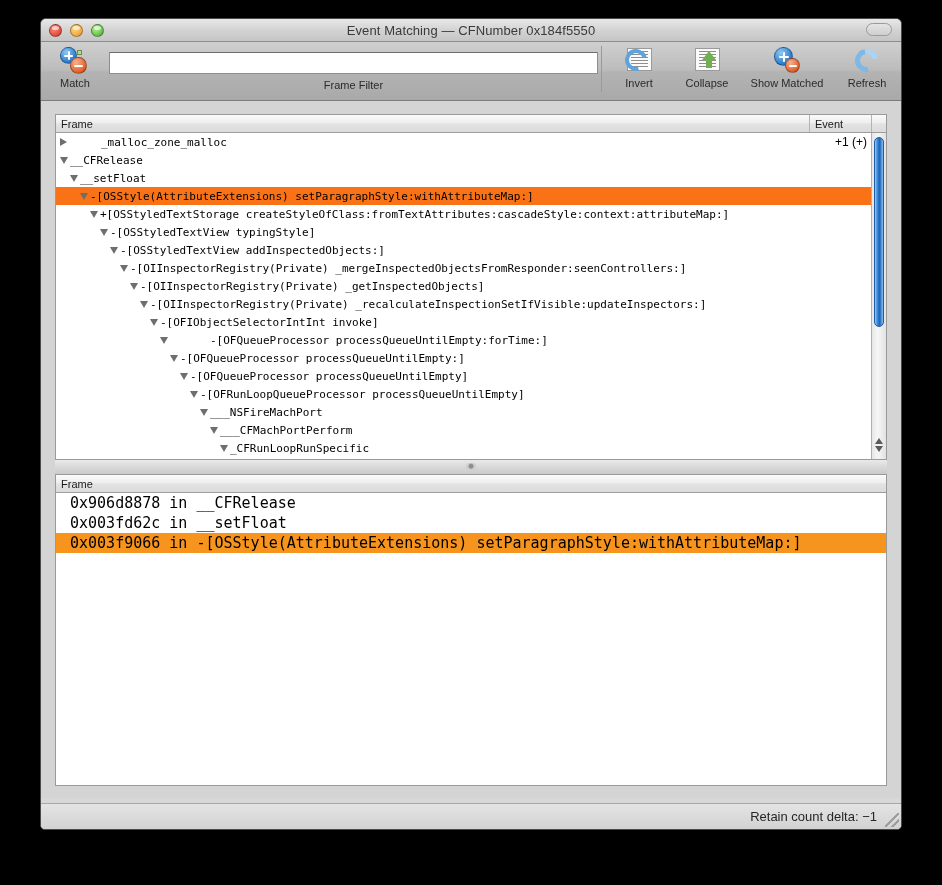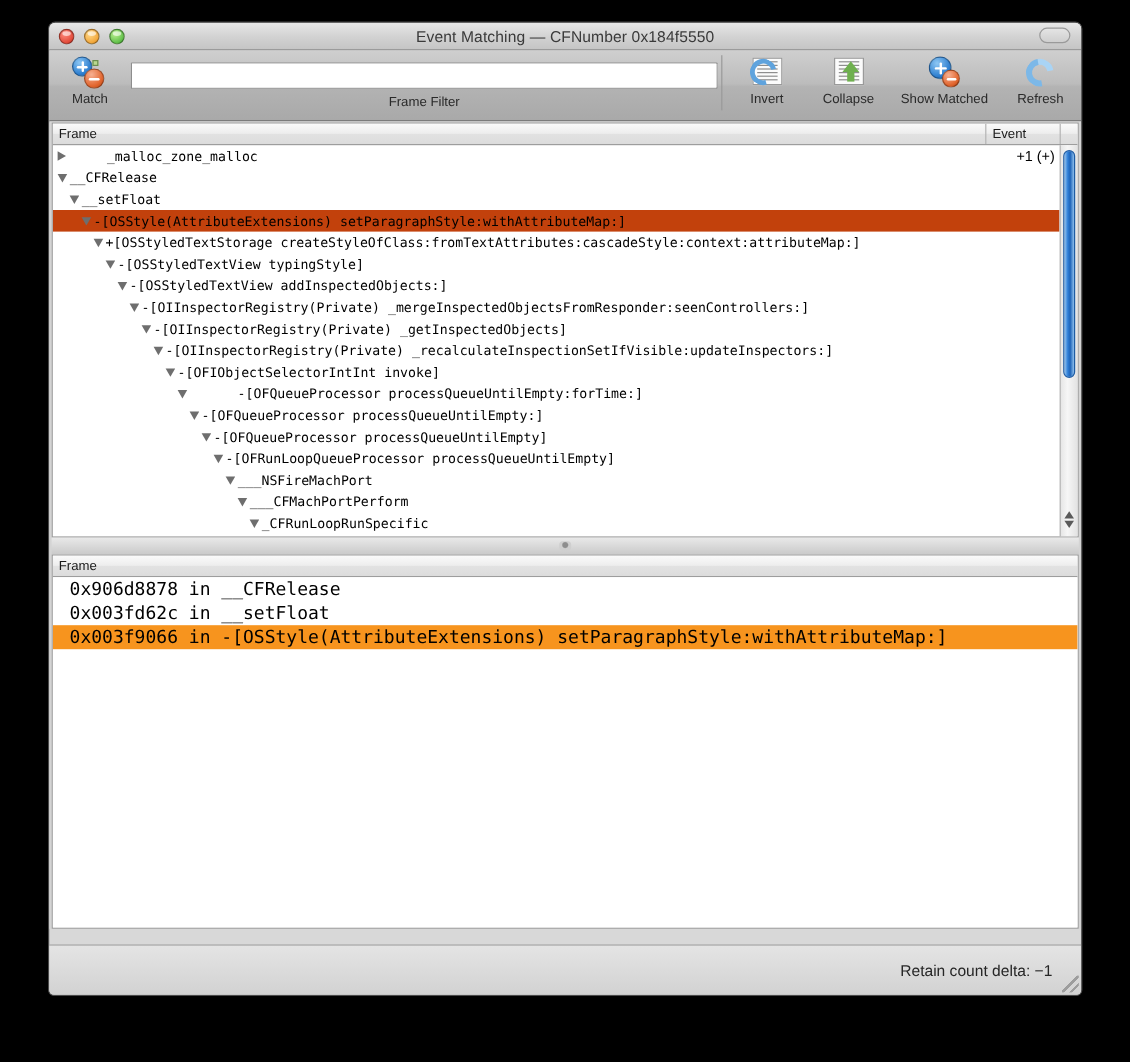--- a/index.html
+++ b/index.html
@@ -193,21 +193,21 @@
     margin-top: 5px;
   }
   .tb-sep {
     width: 1px; height: 46px;
     background: #9a9a9a;
     margin: 4px 3px 0 3px;
   }
   
   #content {
     background: #d4d4d4;
-    padding: 0;
+    padding: 12px;
   }
   .pane {
     margin: 0 2px;
     background: #fff;
     border: 1px solid #9a9a9a;
     box-sizing: border-box;
     position: relative;
     overflow: hidden;
   }
   #tree-pane { height: 346px; margin-top: 1px; }
@@ -237,21 +237,21 @@
   .row {
     height: 18px;
     display: flex;
     align-items: center;
     font-family: "DejaVu Sans Mono", monospace;
     font-size: 11px;
     color: #000;
     white-space: nowrap;
     position: relative;
   }
-  .row.selected { background: #c2410c; }
+  .row.selected { background: #f97316; }
   .disc {
     width: 0; height: 0;
     margin-right: 2px;
     flex: none;
   }
   .disc.closed {
     border-top: 4.5px solid transparent;
     border-bottom: 4.5px solid transparent;
     border-left: 7px solid #6e6e6e;
   }
@@ -334,21 +334,21 @@
     font-size: 15px;
     color: #000;
     padding-left: 14px;
     white-space: nowrap;
   }
   .lrow.sel { background: #f7941e; }
   
   #statusbar {
     position: absolute;
     left: 0; right: 0; bottom: 0;
-    height: 42px;
+    height: 26px;
     background: linear-gradient(to bottom, #e4e4e4, #d2d2d2);
     border-top: 1px solid #a8a8a8;
     display: flex;
     align-items: center;
     justify-content: flex-end;
     padding-right: 24px;
     box-sizing: border-box;
   }
   #status-text {
     font-size: 13px; color: #262626;

